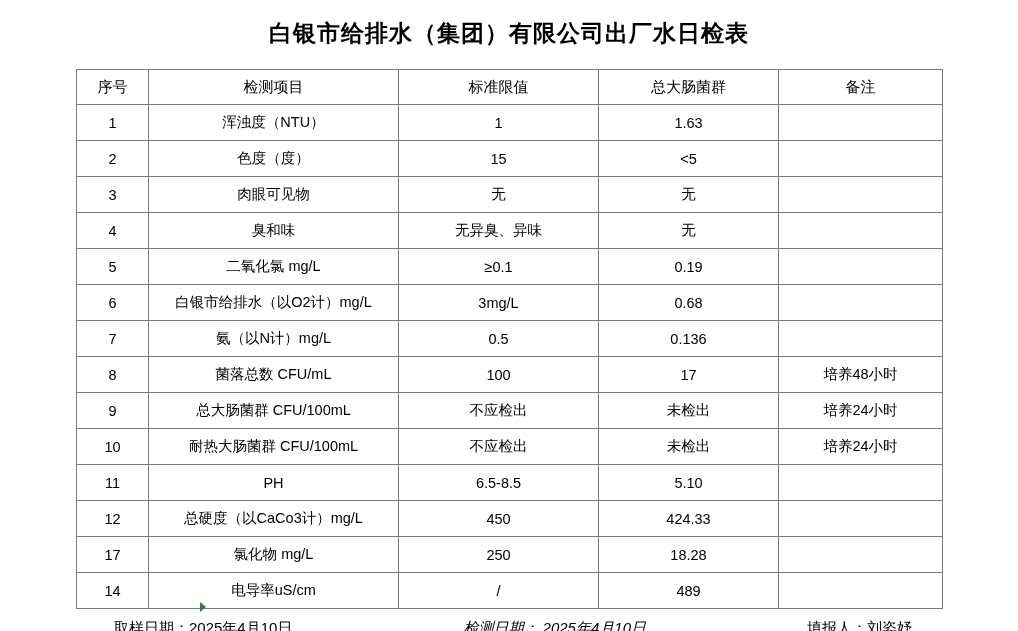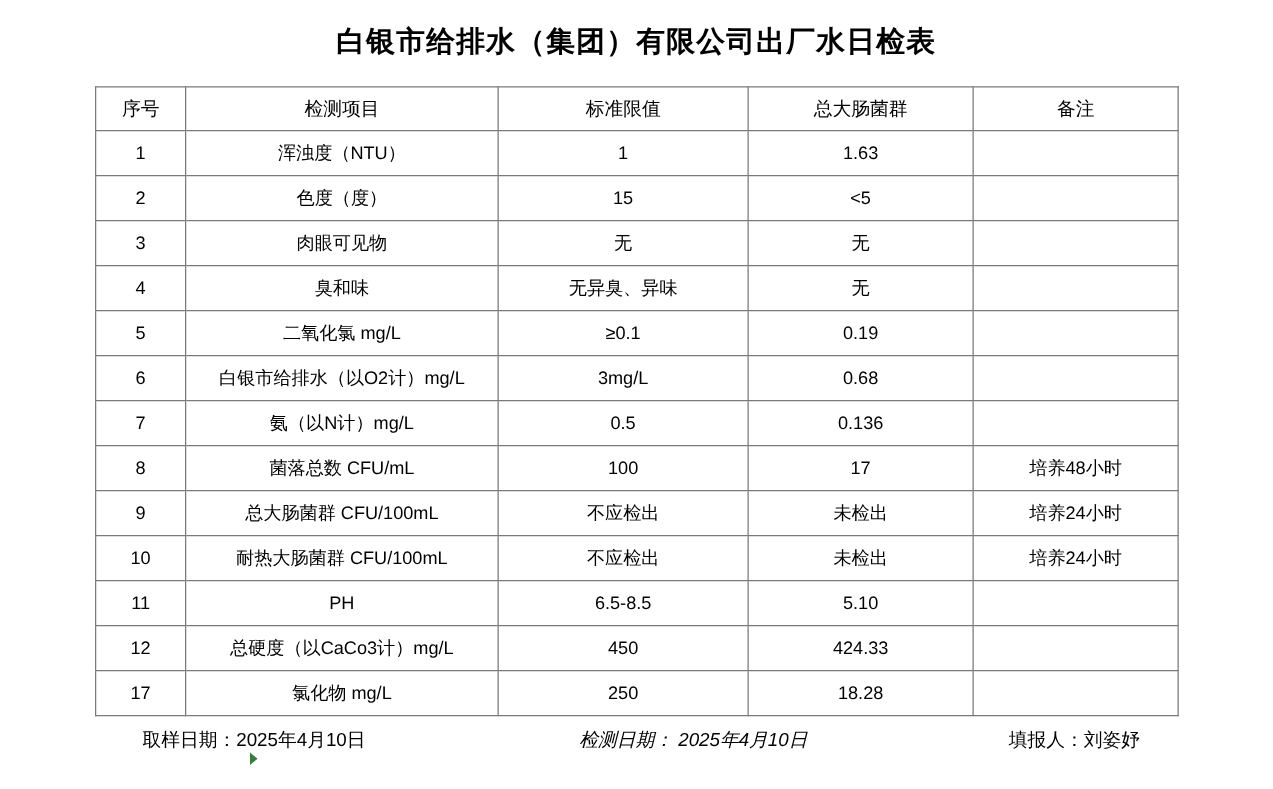--- a/index.html
+++ b/index.html
@@ -194,20 +194,27 @@
           <td>424.33</td>
           <td></td>
         </tr>
         <tr>
           <td>17</td>
           <td>氯化物 mg/L</td>
           <td>250</td>
           <td>18.28</td>
           <td></td>
         </tr>
+        <tr>
+          <td>14</td>
+          <td>电导率uS/cm</td>
+          <td>/</td>
+          <td>489</td>
+          <td></td>
+        </tr>
       </tbody>
     </table>
   </div>
 
   <div class="corner-mark"></div>
 
   <div class="footer">
     <div class="f-sample">取样日期：2025年4月10日</div>
     <div class="f-test">检测日期： 2025年4月10日</div>
     <div class="f-report">填报人：刘姿妤</div>

